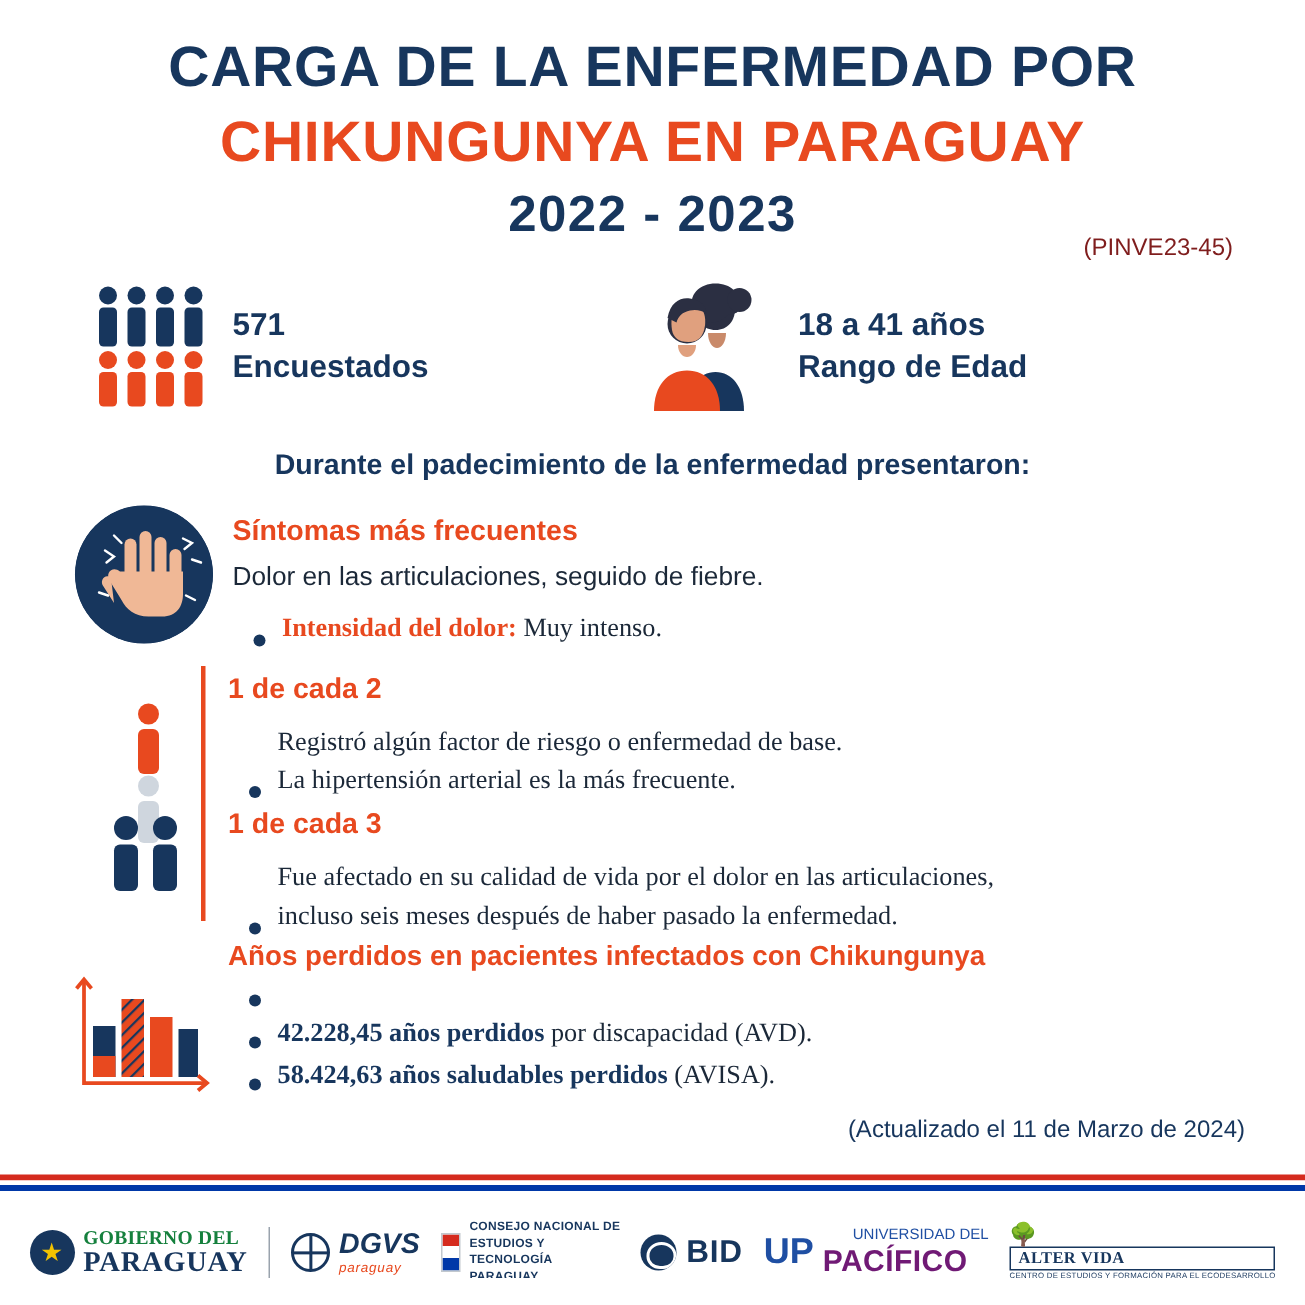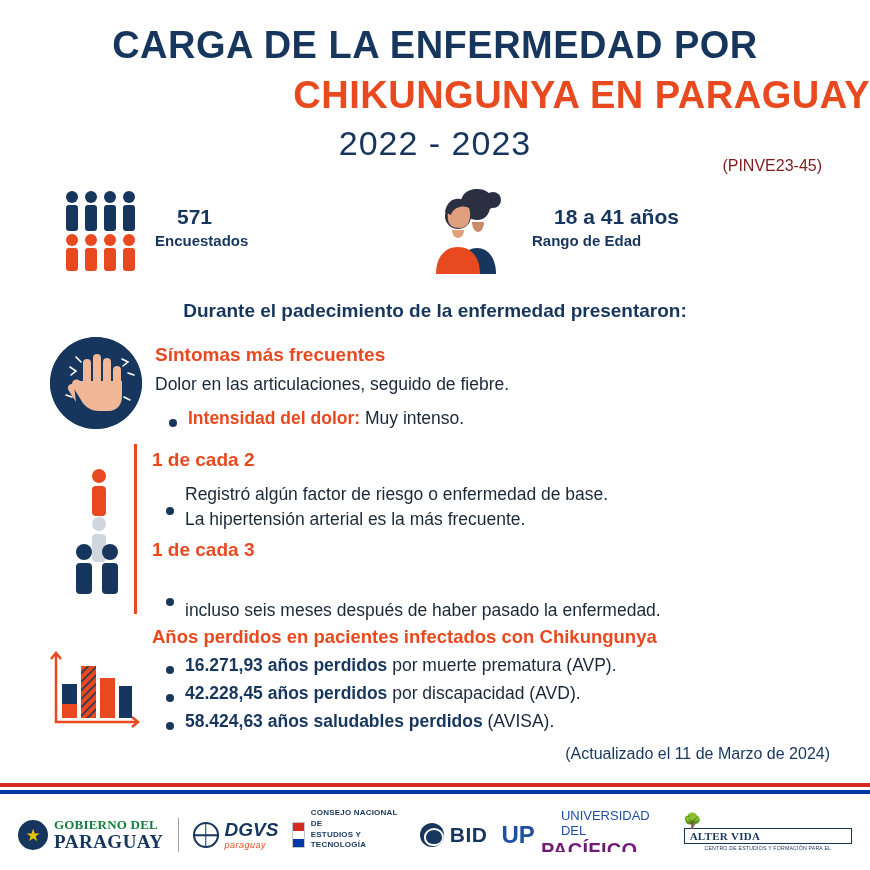--- a/index.html
+++ b/index.html
@@ -15,63 +15,63 @@
     overflow: hidden;
   }
   
   .title-wrap { padding-top: 26px; text-align: center; }
   .title-line1 {
     font-size: 38px; font-weight: bold; letter-spacing: 0.5px;
     color: #17365d; line-height: 1.05;
   }
   .title-line2 {
     font-size: 38px; font-weight: bold; letter-spacing: 0.5px;
-    color: #e8491f; line-height: 1.15; margin-top: 8px; text-align: right;
+    color: #e8491f; line-height: 1.15; margin-top: 8px;
   }
   .title-line3 {
-    font-size: 34px; font-weight: normal; color: #17365d;
+    font-size: 34px; font-weight: bold; color: #17365d;
     letter-spacing: 1px; margin-top: 6px;
   }
   .proj-code {
     position: absolute; right: 48px; top: 157px;
     font-size: 16px; color: #7f1d1d; font-weight: normal;
   }
   
   .stats-row {
     position: absolute; top: 186px; left: 0; width: 870px; height: 96px;
   }
   .stat-people-icon { position: absolute; left: 62px; top: 2px; }
   .stat1-text { position: absolute; left: 155px; top: 17px; }
   .stat-couple-icon { position: absolute; left: 432px; top: 0px; }
   .stat2-text { position: absolute; left: 532px; top: 17px; }
   .stat-num {
-    font-size: 21px; font-weight: bold; color: #17365d; line-height: 1.35; margin-left: 22px;
+    font-size: 21px; font-weight: bold; color: #17365d; line-height: 1.35;
   }
   .stat-lbl {
-    font-size: 15px; font-weight: bold; color: #17365d; line-height: 1.35;
+    font-size: 21px; font-weight: bold; color: #17365d; line-height: 1.35;
   }
   
   .during-head {
     position: absolute; top: 300px; left: 0; width: 870px;
     text-align: center; font-size: 19px; font-weight: bold; color: #17365d;
   }
   
   .sym-circle {
     position: absolute; left: 50px; top: 337px;
     width: 92px; height: 92px; border-radius: 50%;
     background: #17365d; overflow: hidden;
   }
   .sym-body { position: absolute; left: 155px; top: 343px; width: 680px; }
   .sub-head-orange {
     font-size: 19px; font-weight: bold; color: #e8491f; line-height: 1.3;
   }
   .body-text {
     font-size: 17.5px; color: #1b2838; line-height: 1.45; margin-top: 4px;
   }
-  .bullet-row { display: flex; align-items: center; margin-top: 9px; }
+  .bullet-row { display: flex; align-items: flex-end; margin-top: 9px; font-family: Liberation Serif, serif; }
   .bullet-dot {
     width: 8px; height: 8px; border-radius: 50%; background: #17365d;
     margin: 8px 11px 0 14px; flex: 0 0 auto;
   }
   .bullet-txt { font-size: 17.5px; color: #1b2838; line-height: 1.45; }
   .b-orange { color: #e8491f; font-weight: bold; }
   
   .risk-rule {
     position: absolute; left: 134px; top: 444px;
     width: 3px; height: 170px; background: #e8491f;
@@ -162,21 +162,21 @@
     width: 24px; height: 24px; border-radius: 50%;
     background: #17365d; position: relative; overflow: hidden;
   }
   .bid-globe::after {
     content: ""; position: absolute; left: 4px; top: 5px;
     width: 16px; height: 14px;
     border: 2px solid #ffffff; border-radius: 50% 50% 45% 45%;
   }
   .bid-txt { font-size: 21px; font-weight: bold; color: #17365d; letter-spacing: 0.5px; }
   .up-mark { font-size: 24px; font-weight: bold; color: #1f4fa3; line-height: 1; }
-  .up-txt-1 { font-size: 13px; color: #1f4fa3; line-height: 1.15; margin-left: 20px; }
+  .up-txt-1 { font-size: 10px; color: #1f4fa3; line-height: 1.15; margin-left: 20px; }
   .up-txt-2 { font-size: 20px; font-weight: bold; color: #701a75; line-height: 1.1; letter-spacing: 0.3px; }
   .alter-box {
     border: 1.5px solid #17365d; padding: 1px 5px;
     display: flex; align-items: center; gap: 3px;
   }
   .alter-txt {
     font-family: "Liberation Serif", serif;
     font-size: 11px; font-weight: bold; color: #17365d; letter-spacing: 0.3px;
   }
   .alter-sub {
@@ -318,21 +318,21 @@
           <span>Registró algún factor de riesgo o enfermedad de base.</span><br>
           <span>La hipertensión arterial es la más frecuente.</span>
         </span>
       </div>
     </div>
     <div class="risk-group">
       <div class="sub-head-orange">1 de cada 3</div>
       <div class="bullet-row">
         <span class="bullet-dot"></span>
         <span class="bullet-txt">
-          <br>
+          <span>Fue afectado en su calidad de vida por el dolor en las articulaciones,</span><br>
           <span>incluso seis meses después de haber pasado la enfermedad.</span>
         </span>
       </div>
     </div>
   </div>
 
   <div class="chart-icon">
     <svg width="92" height="86" viewBox="0 0 92 86">
       <defs>
         <pattern id="hatch" width="6" height="6" patternTransform="rotate(45)" patternUnits="userSpaceOnUse">
@@ -349,24 +349,20 @@
       <path d="M84 71 L90 76 L84 81" stroke="#e8491f" stroke-width="2.5" fill="none"></path>
       <path d="M3 13 L8 7 L13 13" stroke="#e8491f" stroke-width="2.5" fill="none"></path>
     </svg>
   </div>
 
   <div class="years-body">
     <div class="years-head">Años perdidos en pacientes infectados con Chikungunya</div>
     <div class="years-bullets">
       <div class="bullet-row">
         <span class="bullet-dot"></span>
-        <span class="yb">
-          <b>16.271,93 años perdidos</b>
-          <span>por muerte prematura (AVP).</span>
-        </span>
       </div>
       <div class="bullet-row">
         <span class="bullet-dot"></span>
         <span class="yb">
           <b>42.228,45 años perdidos</b>
           <span>por discapacidad (AVD).</span>
         </span>
       </div>
       <div class="bullet-row">
         <span class="bullet-dot"></span>

